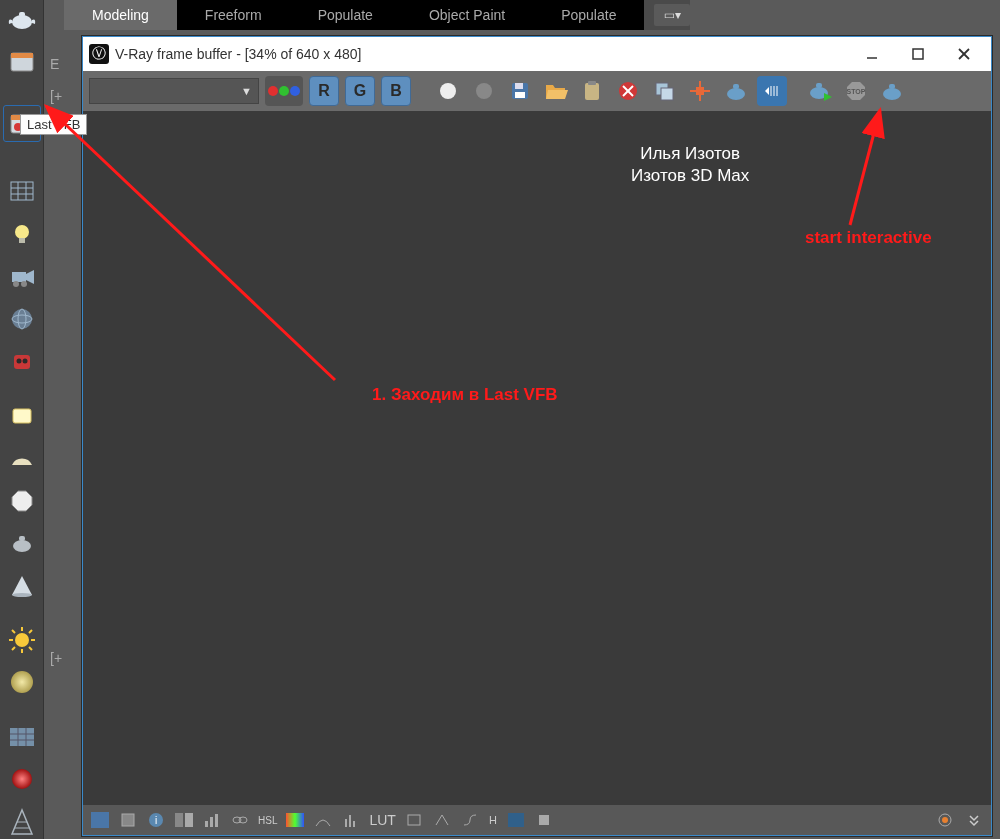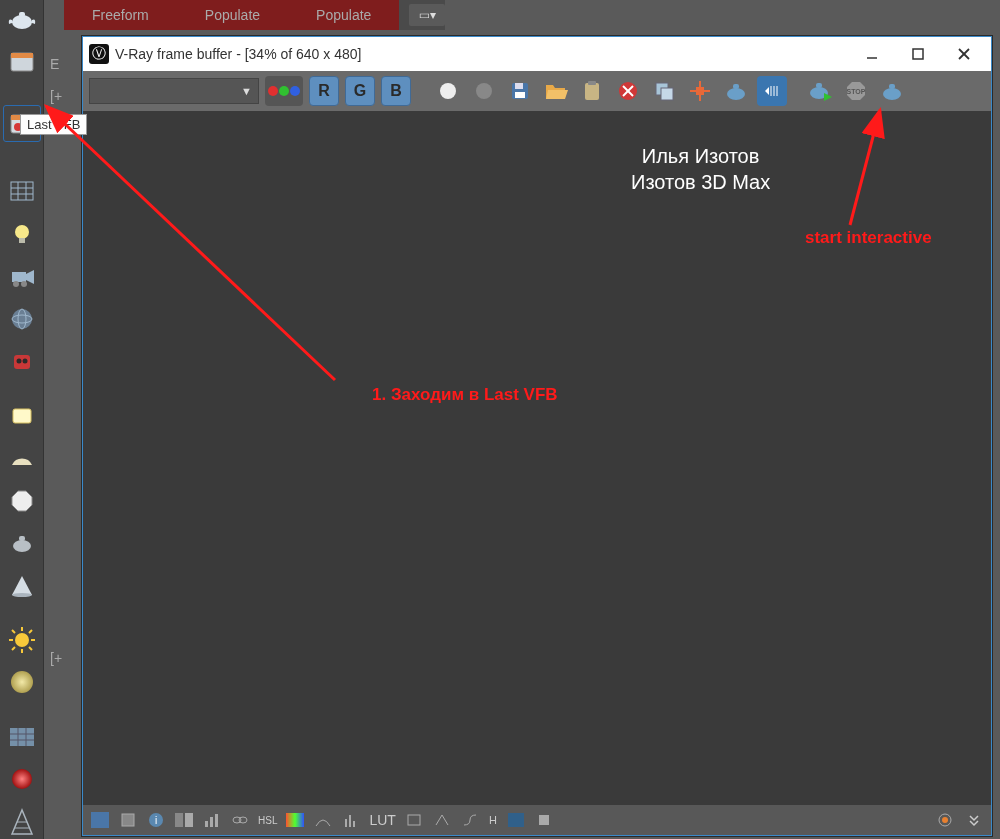--- a/index.html
+++ b/index.html
@@ -41,21 +41,21 @@
     display: flex;
     align-items: center;
     background: #4a4a4a;
   }
   .ribbon .tab {
     padding: 0 28px;
     height: 30px;
     line-height: 30px;
     color: #aaaaaa;
     cursor: pointer;
-    background: #7f1d1d;
+    background: #000000;
   }
   .ribbon .tab.active {
     background: #6a6a6a;
     color: #ffffff;
   }
   .ribbon .dropdown-icon {
     margin-left: 10px;
     width: 36px; height: 22px;
     background: #5a5a5a;
     border-radius: 2px;
@@ -182,21 +182,21 @@
   
   .annotation-text {
     position: absolute;
     color: #ff1a1a;
     font-weight: bold;
     font-size: 17px;
   }
   .white-credit {
     position: absolute;
     color: #ffffff;
-    font-size: 20px;
+    font-size: 17px;
     text-align: center;
     line-height: 1.3;
   }
   svg.overlay {
     position: absolute; left:0; top:0; width:1000px; height:839px;
     pointer-events: none;
     z-index: 100;
   }
 </style>
 </head>
@@ -342,22 +342,24 @@
   <div class="tool">
     <svg width="24" height="28">
       <polygon points="12,2 2,26 22,26" fill="none" stroke="#aab4bd" stroke-width="1.5"></polygon>
       <line x1="7" y1="14" x2="17" y2="14" stroke="#aab4bd"></line>
       <line x1="5" y1="20" x2="19" y2="20" stroke="#aab4bd"></line>
     </svg>
   </div>
 </div>
 
 <div class="ribbon">
+  <div class="tab active">Modeling</div>
   <div class="tab">Freeform</div>
   <div class="tab">Populate</div>
+  <div class="tab">Object Paint</div>
   <div class="tab">Populate</div>
   <div class="dropdown-icon">▭▾</div>
 </div>
 
 <div class="drawer-label l1">E</div>
 <div class="drawer-label l2">[+</div>
 <div class="drawer-label l3">[+</div>
 
 <div class="tooltip">Last VFB</div>
 

